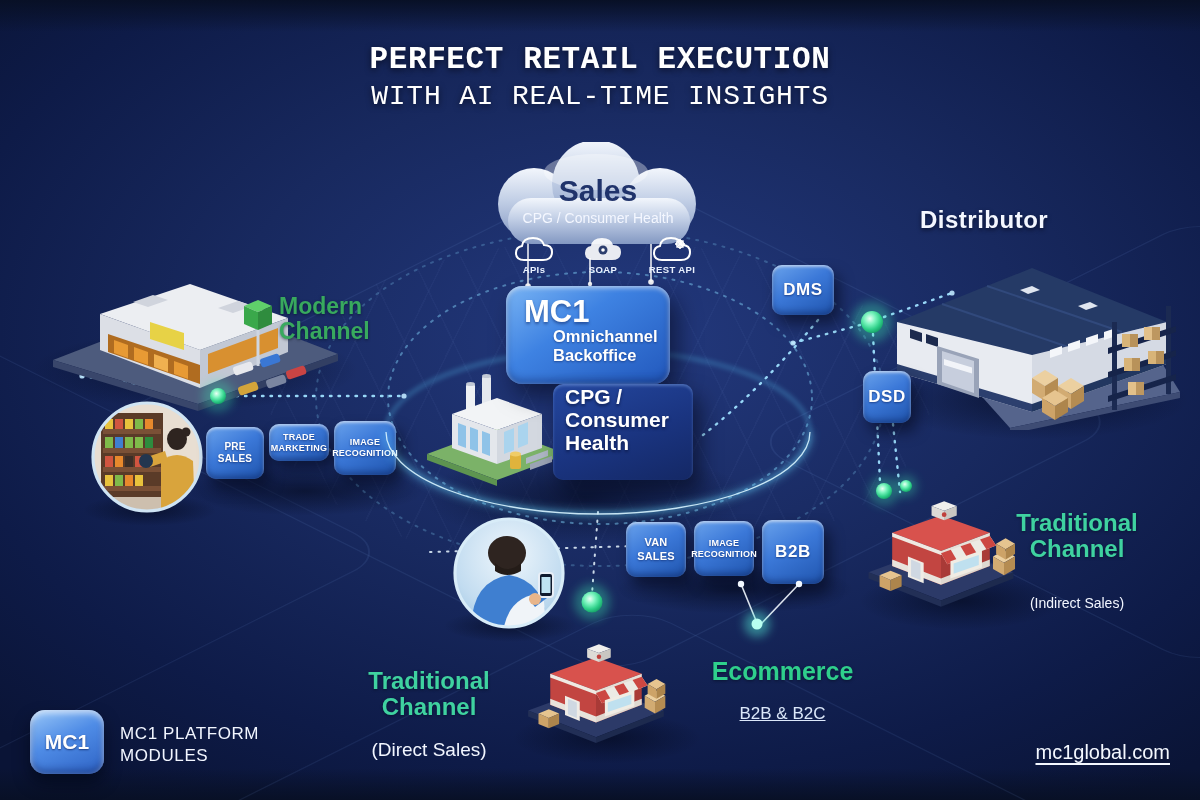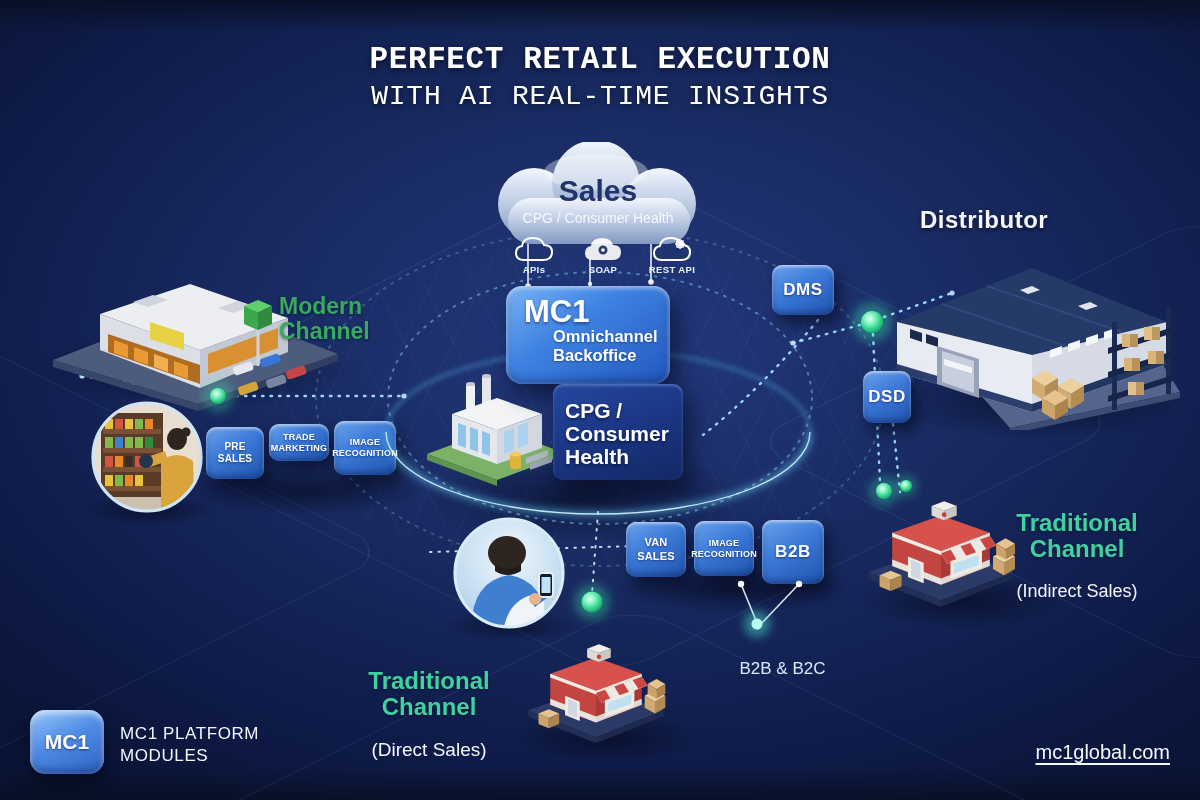--- a/index.html
+++ b/index.html
@@ -29,24 +29,24 @@
   .integrations{left:505px;top:236px;width:196px;display:flex;justify-content:space-between;}
   .integ{width:58px;text-align:center;}
   .integ .lbl{font-size:9.5px;font-weight:700;color:#eaf2ff;letter-spacing:.4px;margin-top:-2px;}
   
   .mc1box{left:506px;top:286px;width:164px;height:98px;border-radius:16px;
     background:linear-gradient(145deg,#79b4f4 0%,#3e82e2 40%,#2258bc 100%);
     box-shadow:inset 0 2px 5px rgba(255,255,255,.6),inset 0 -4px 8px rgba(10,25,80,.4),8px 12px 22px rgba(3,8,26,.55);
     padding:10px 10px 0 18px;box-sizing:border-box;}
   .mc1box .brand{font-size:31px;font-weight:800;text-shadow:0 2px 3px rgba(10,30,90,.5);line-height:1;}
   .mc1box .sub{font-size:16.5px;font-weight:700;line-height:1.15;text-shadow:0 1px 2px rgba(10,30,90,.5);margin-left:29px;}
-  .cpgbox{left:553px;top:384px;width:130px;height:96px;border-radius:10px;
+  .cpgbox{left:553px;top:384px;width:140px;height:96px;border-radius:10px;
     background:linear-gradient(160deg,#24479f 0%,#1a3480 55%,#142865 100%);
     box-shadow:inset 0 2px 3px rgba(160,200,255,.35),8px 12px 20px rgba(3,8,26,.55);
-    padding:15px 6px 0 12px;box-sizing:border-box;
+    padding:1px 6px 0 12px;box-sizing:border-box;
     font-size:21px;font-weight:800;line-height:1.1;white-space:pre-line;text-shadow:0 2px 3px rgba(5,15,50,.6);}
   
   .module{position:absolute;border-radius:10px;display:flex;align-items:center;justify-content:center;
     text-align:center;white-space:pre-line;color:#fff;font-weight:800;font-size:10px;line-height:1.2;letter-spacing:.2px;
     background:linear-gradient(150deg,#6aa3ec 0%,#3b78d8 45%,#2055ae 100%);
     box-shadow:inset 0 2px 3px rgba(255,255,255,.55),inset 0 -3px 6px rgba(5,20,70,.4),6px 9px 14px rgba(3,8,26,.55);
     text-shadow:0 1px 2px rgba(10,30,90,.6);}
   .module.big{font-size:17px;letter-spacing:.6px;}
   
   .chlabel{position:absolute;white-space:pre-line;font-weight:800;line-height:1.1;}
@@ -418,29 +418,30 @@
 
   <div class="module big" style="left:772px;top:265px;width:62px;height:50px;">DMS</div>
   <div class="module big" style="left:863px;top:371px;width:48px;height:52px;">DSD</div>
 
   <div class="chlabel" style="left:279px;top:294px;font-size:23px;color:#38a95e;text-shadow:0 1px 3px rgba(0,10,20,.5);">Modern
 Channel</div>
   <div class="chlabel" style="left:920px;top:207px;font-size:24px;color:#f4f7ff;letter-spacing:.5px;text-shadow:0 2px 4px rgba(0,5,20,.6);">Distributor</div>
   <div class="chlabel" style="left:988px;top:492px;width:178px;text-align:center;">
     <div style="font-size:24px;color:#3fd2a0;white-space:pre-line;text-shadow:0 1px 3px rgba(0,10,20,.5);">Traditional
 Channel</div>
-    <div class="chsub" style="font-size:18px;margin-top:2px;">(Indirect Sales)</div>
+    <div class="chsub" style="font-size:14px;margin-top:16px;">(Indirect Sales)</div>
   </div>
   <div class="chlabel" style="left:340px;top:650px;width:178px;text-align:center;">
     <div style="font-size:24px;color:#3fd2a0;white-space:pre-line;text-shadow:0 1px 3px rgba(0,10,20,.5);">Traditional
 Channel</div>
     <div class="chsub" style="font-size:19px;margin-top:2px;">(Direct Sales)</div>
   </div>
   <div class="chlabel" style="left:695px;top:640px;width:175px;text-align:center;">
-    <div class="chsub" style="font-size:17px;margin-top:2px;font-weight:500;color:#dce8fa;">B2B &amp; B2C</div>
+    <div style="font-size:25px;color:#2fcf8c;text-shadow:0 1px 3px rgba(0,10,20,.5);">Ecommerce</div>
+    <div class="chsub" style="font-size:17px;margin-top:2px;font-weight:500;color:#dce8fa;text-decoration:underline;">B2B &amp; B2C</div>
   </div>
 
   <div class="abs title">
     <div class="l1">PERFECT RETAIL EXECUTION</div>
     <div class="l2">WITH AI REAL-TIME INSIGHTS</div>
   </div>
 
   <div class="abs logo-cube">
     <span>MC1</span>
   </div>

